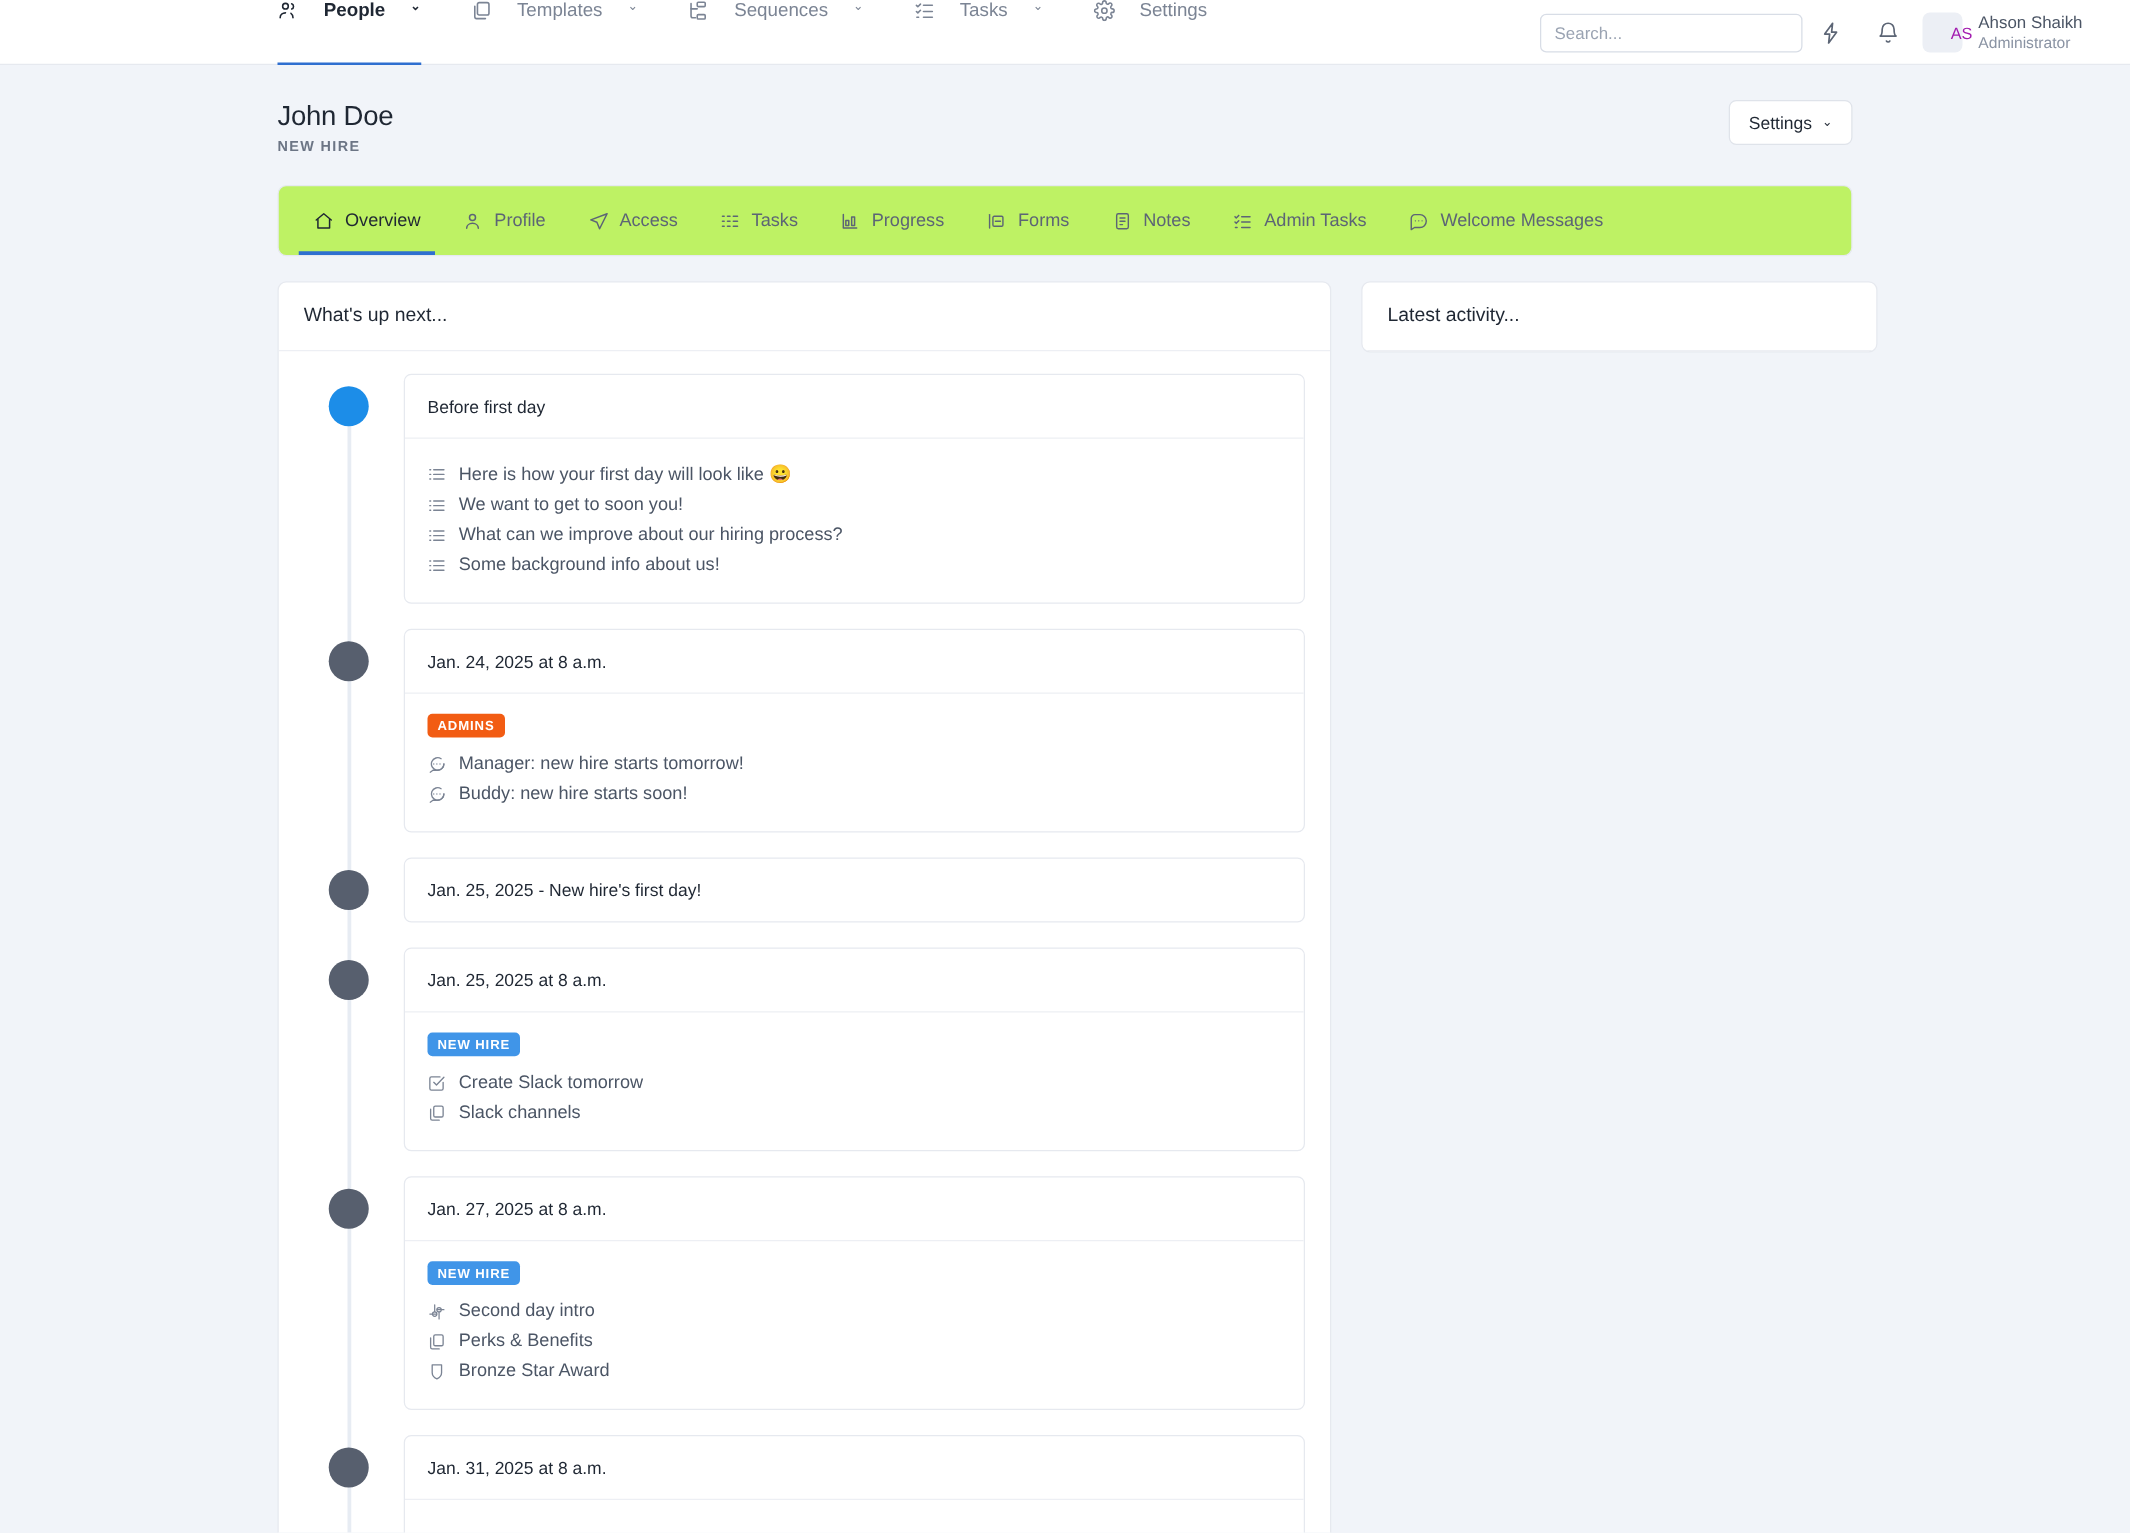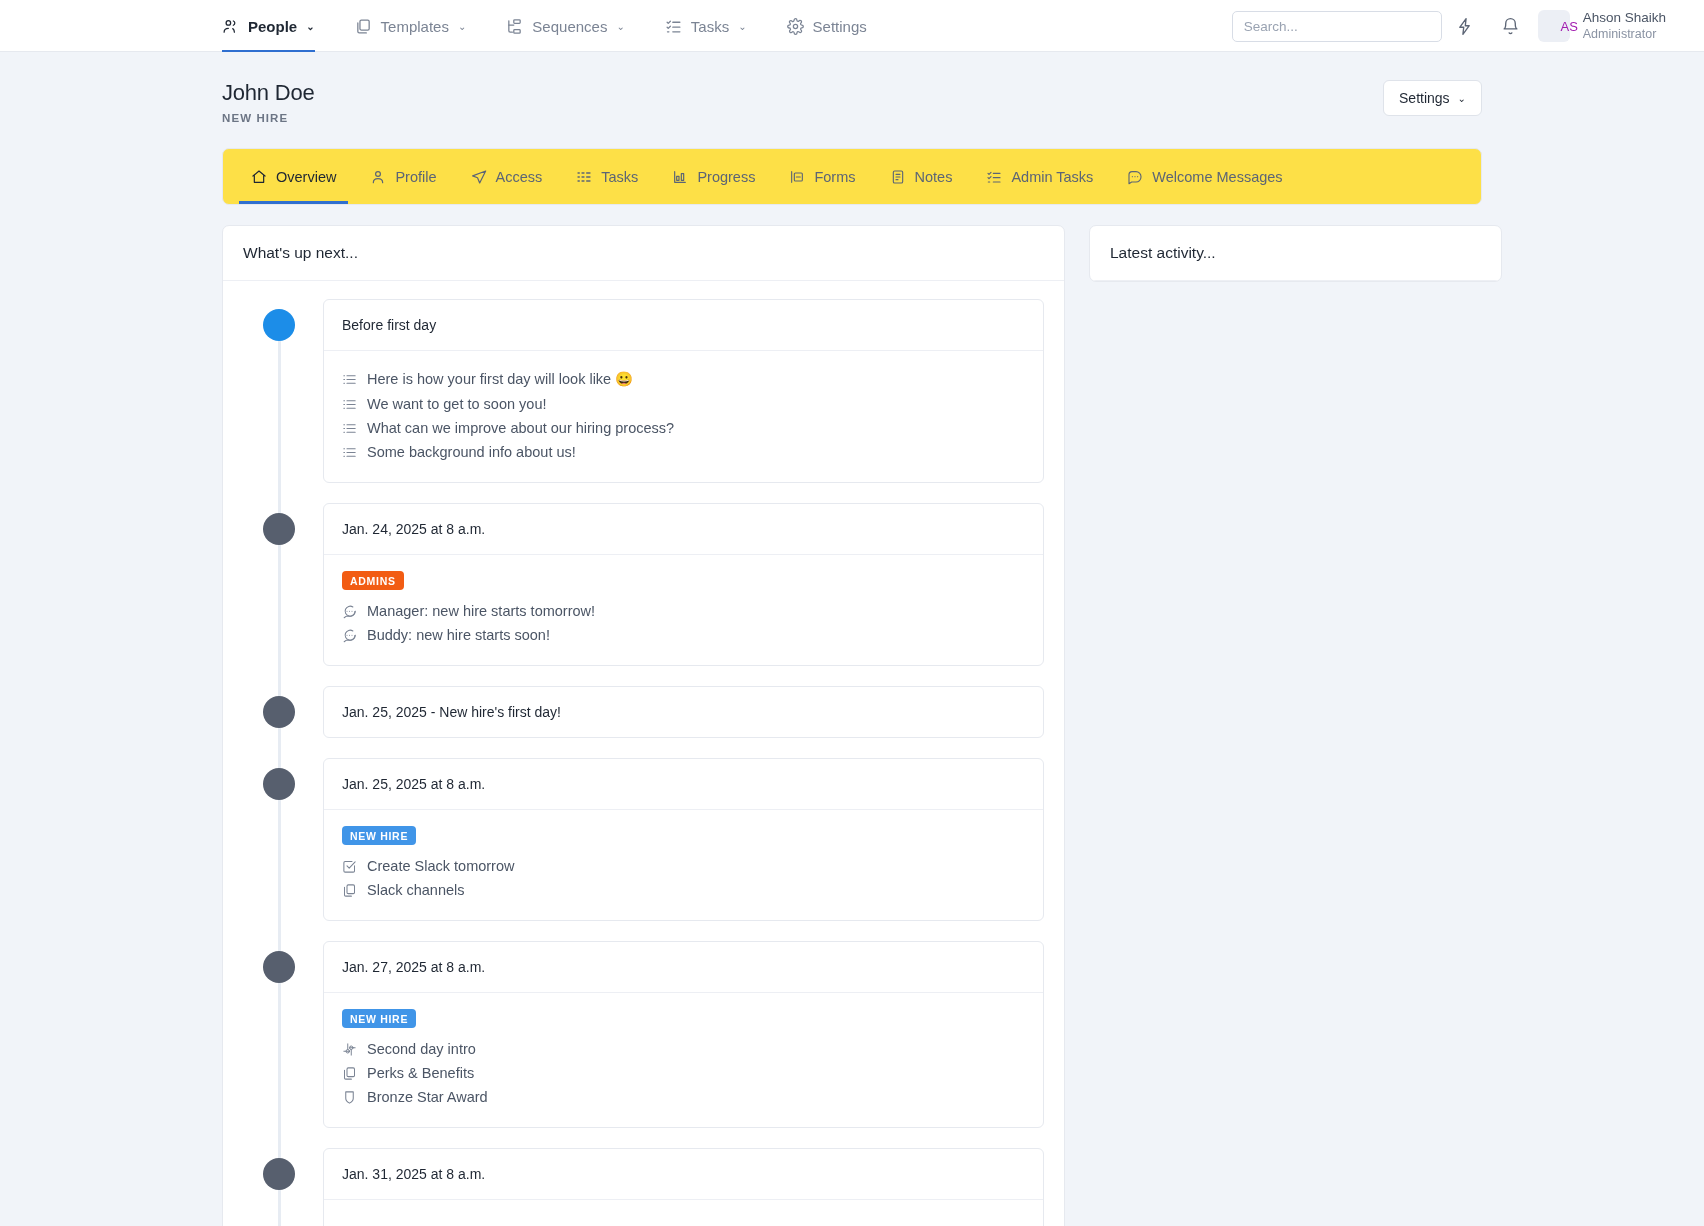--- a/index.html
+++ b/index.html
@@ -17,22 +17,22 @@
     height: 52px;
     background: #ffffff;
     border-bottom: 1px solid #e6e9ef;
     display: flex;
     align-items: stretch;
     padding-left: 222px;
     position: relative;
   }
   .nav-item {
     display: flex;
-    align-items: center;
-    gap: 9px;
+    align-items: flex-start;
+    gap: 20px;
     padding: 0 18px 0 0;
     margin-right: 22px;
     font-size: 15px;
     color: #7b8494;
     cursor: pointer;
     position: relative;
     height: 52px;
   }
   .nav-item .ico { display: flex; align-items: center; }
   .nav-item.active { color: #1f2733; font-weight: 600; }
@@ -109,21 +109,21 @@
     font-size: 14px;
     color: #1f2733;
     display: flex; align-items: center; gap: 8px;
     cursor: pointer;
     font-family: "Liberation Sans", sans-serif;
   }
 
   
   .tabs-wrap {
     margin: 24px 222px 0 222px;
-    background: #fde047;
+    background: #bef264;
     border: 1px solid #e6e9ef;
     border-radius: 7px;
     height: 57px;
     display: flex;
     align-items: stretch;
     padding-left: 28px;
     overflow: hidden;
   }
   .tab {
     display: flex; align-items: center; gap: 9px;

